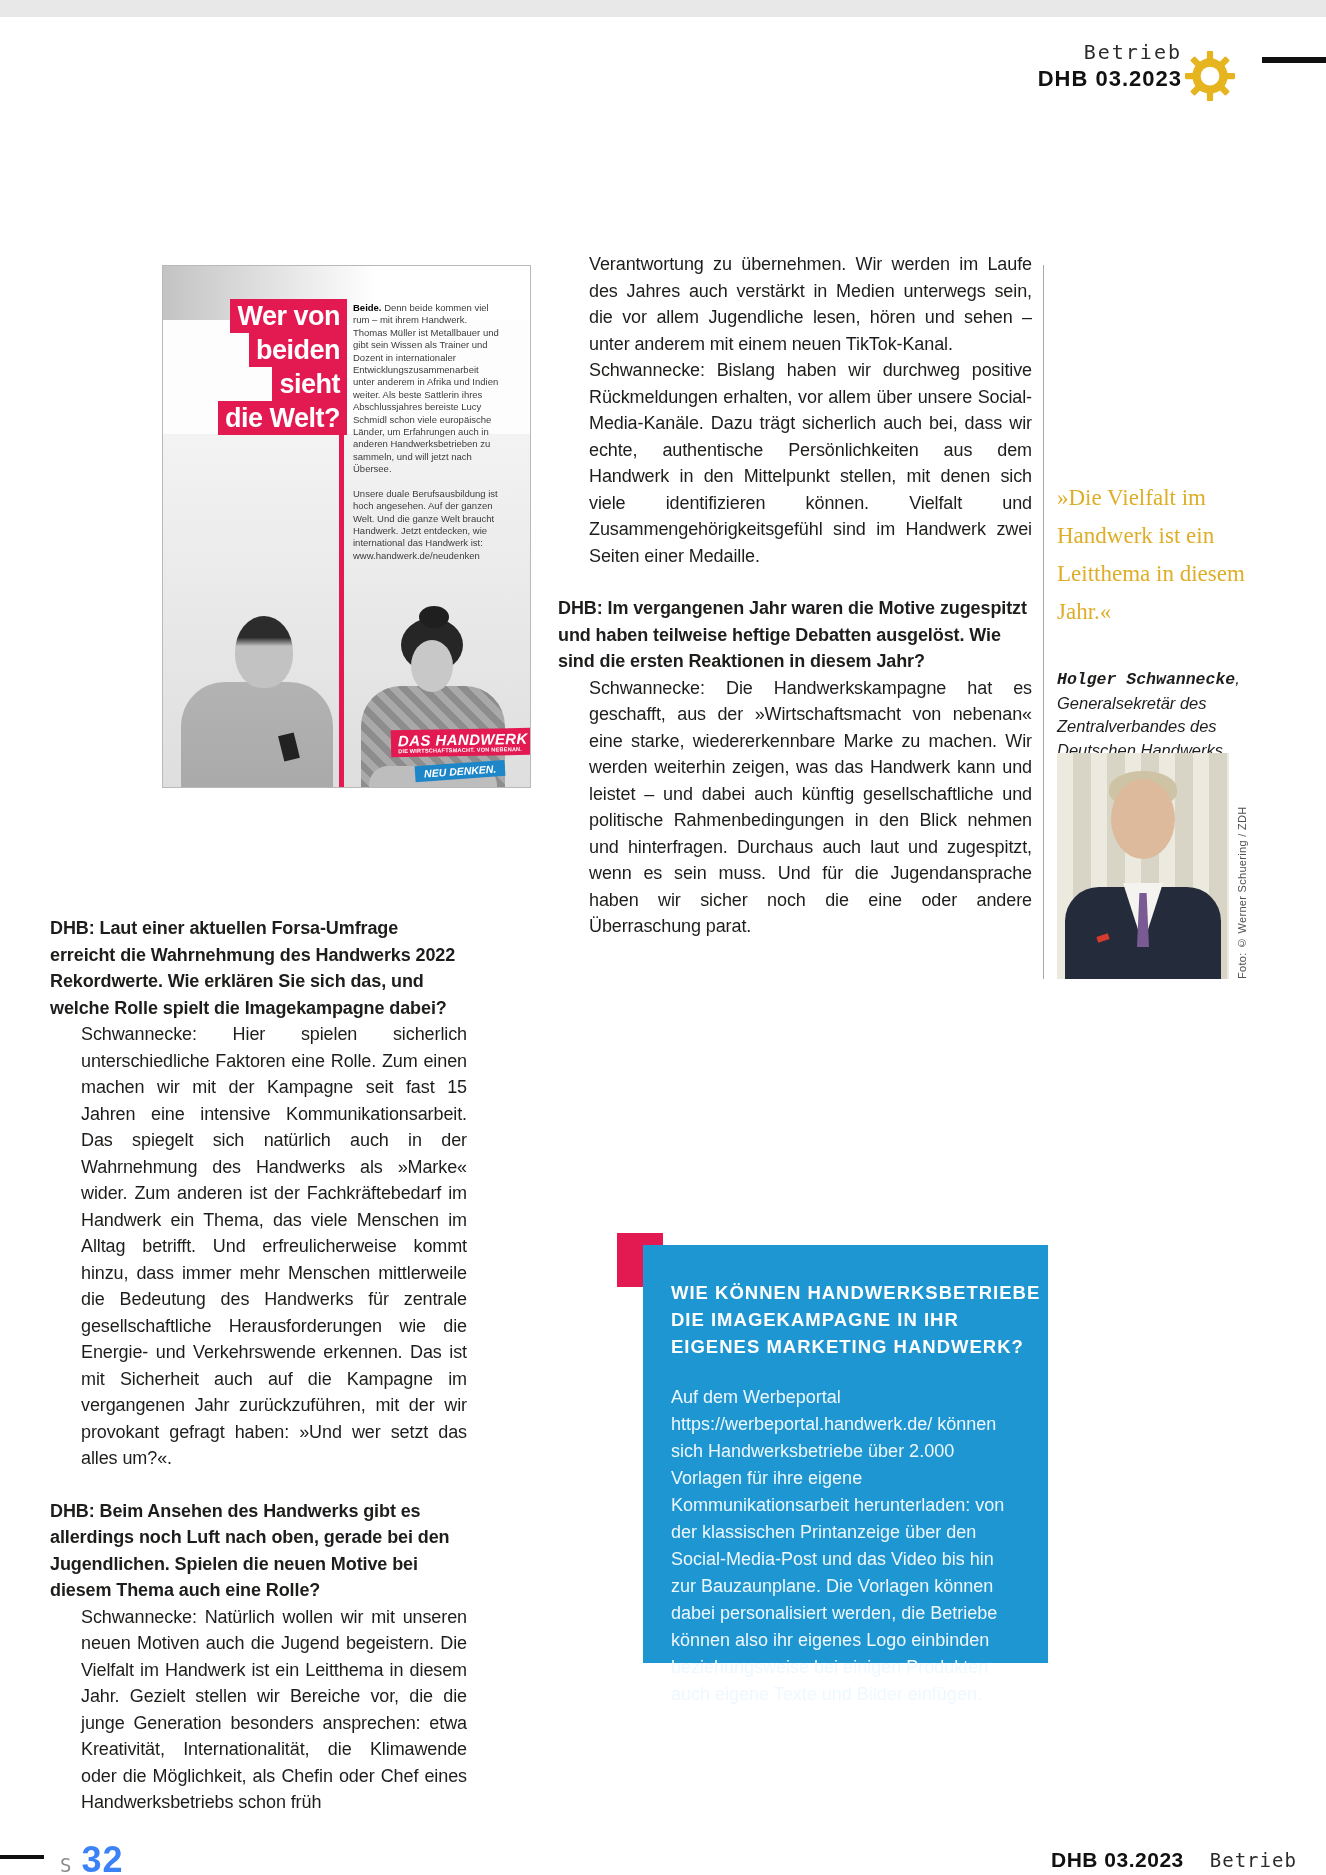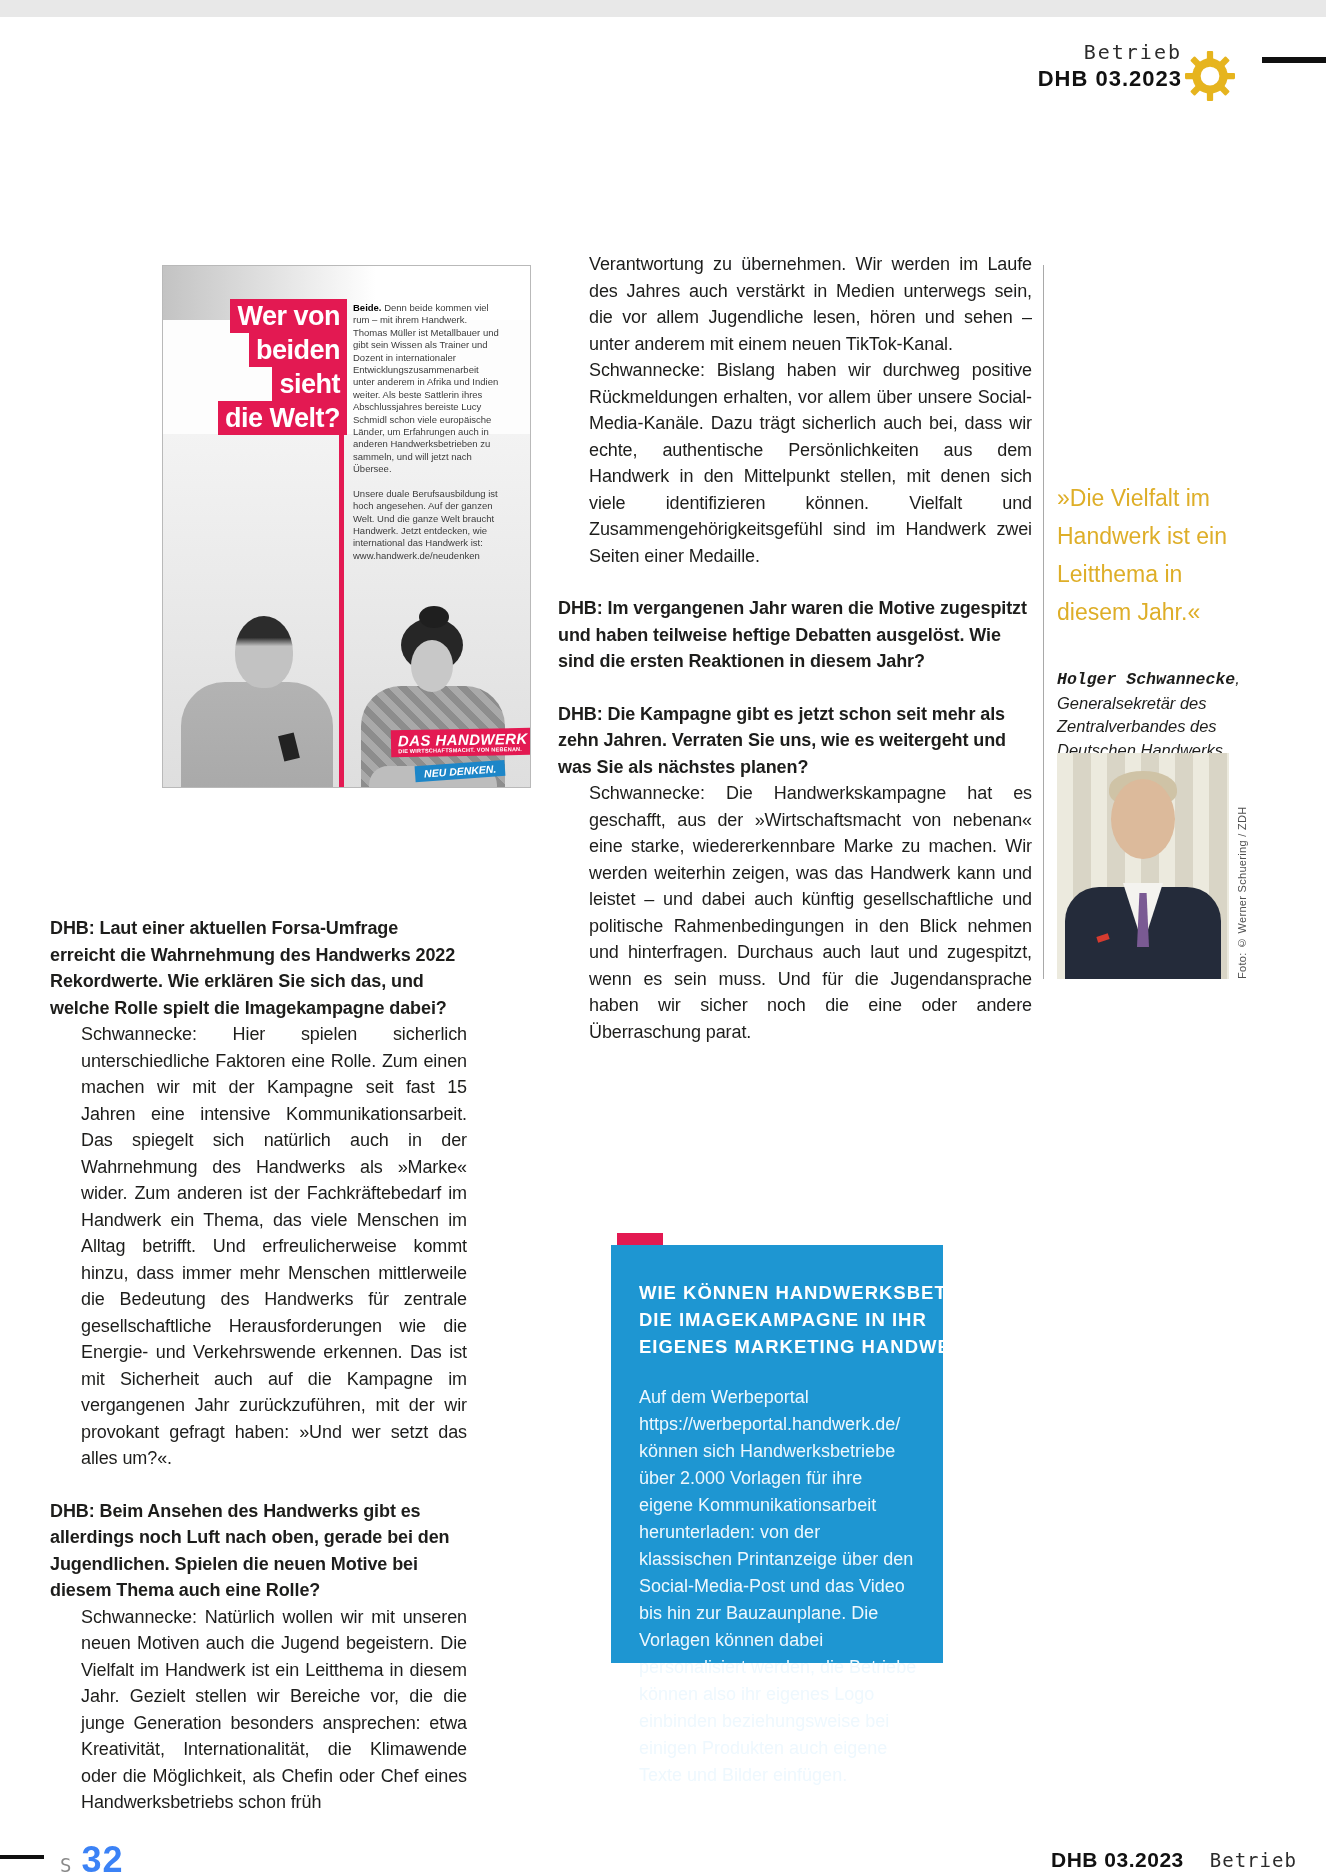--- a/index.html
+++ b/index.html
@@ -51,41 +51,41 @@
   .col{position:absolute;}
   .col-left{left:50px;top:898px;width:417px;}
   .col-mid{left:558px;top:234px;width:474px;}
   .para{margin:0;font-size:18px;line-height:26.5px;text-align:justify;letter-spacing:-0.1px;hyphens:auto;}
   .para.q{font-weight:700;margin-top:26px;text-align:left;}
   .para.q:first-child{margin-top:0;}
   .para.a{padding-left:31px;}
 
   
   .sidebar-rule{position:absolute;left:1043px;top:248px;width:1px;height:714px;background:#a9a9a9;}
-  .pull-quote{position:absolute;left:1057px;top:462px;width:198px;font-family:Liberation Sans, sans-serif;
+  .pull-quote{position:absolute;left:1057px;top:462px;width:198px;font-family:Liberation Serif, serif;
               font-size:23px;line-height:38px;color:var(--gold);}
   .attribution{position:absolute;left:1057px;top:650px;width:192px;font-style:italic;font-size:16.5px;
                line-height:23.5px;color:#1d1d1b;}
   .attribution b{font-weight:800;font-family:Liberation Mono, monospace;}
   .portrait{position:absolute;left:1057px;top:736px;width:172px;height:226px;overflow:hidden;
             background:repeating-linear-gradient(90deg,#eceade 0 16px,#d9d5c6 16px 34px);}
   .p-head{position:absolute;left:54px;top:26px;width:64px;height:80px;border-radius:50%;background:#dcba9b;}
   .p-hair{position:absolute;left:52px;top:18px;width:68px;height:36px;border-radius:50% 50% 40% 40%;background:#cfc3a6;}
   .p-suit{position:absolute;left:8px;top:134px;width:156px;height:92px;border-radius:34px 34px 0 0;background:#242b3a;}
   .p-shirt{position:absolute;left:66px;top:130px;width:40px;height:62px;background:#f4f3ef;
            clip-path:polygon(0 0,100% 0,50% 100%);}
   .p-tie{position:absolute;left:80px;top:140px;width:12px;height:54px;background:#7a5a93;
          clip-path:polygon(20% 0,80% 0,100% 100%,0 100%);}
   .p-pin{position:absolute;left:40px;top:182px;width:12px;height:6px;background:#d63b2f;transform:rotate(-18deg);}
   .photo-credit{position:absolute;left:1236px;top:736px;height:226px;writing-mode:vertical-rl;
                 transform:rotate(180deg);font-size:11px;color:#4f4f4f;letter-spacing:.3px;}
 
   
   .pink-square{position:absolute;left:617px;top:1216px;width:46px;height:54px;background:var(--magenta);}
-  .infobox{position:absolute;left:611px;top:1228px;width:332px;height:418px;background:var(--blue);
+  .infobox{position:absolute;left:643px;top:1228px;width:405px;height:418px;background:var(--blue);
            color:#fff;box-sizing:border-box;padding:34px 26px 0 28px;}
   .infobox-title div{font-size:18.5px;font-weight:800;letter-spacing:1px;line-height:27px;white-space:nowrap;}
   .infobox-body{margin-top:24px;font-size:18px;line-height:27px;color:#eef8fe;overflow-wrap:break-word;}
 
   
   .footer-rule{position:absolute;left:0;top:1838px;width:44px;height:4px;background:#101010;}
   .footer-page{position:absolute;left:60px;top:1822px;display:flex;align-items:baseline;gap:10px;}
   .footer-page .s{font-size:19px;color:#8a8a8a;font-family:"DejaVu Sans Mono",monospace;}
   .footer-page .n{font-size:36px;font-weight:800;color:#3b82f6;letter-spacing:1px;}
   .footer-right{position:absolute;left:1051px;top:1831px;display:flex;align-items:baseline;gap:26px;}
@@ -153,21 +153,20 @@
     <p class="para q">DHB: Laut einer aktuellen Forsa-Umfrage erreicht die Wahrnehmung des Handwerks 2022 Rekordwerte. Wie erklären Sie sich das, und welche Rolle spielt die Imagekampagne dabei?</p>
     <p class="para a">Schwannecke: Hier spielen sicherlich unterschiedliche Faktoren eine Rolle. Zum einen machen wir mit der Kampagne seit fast 15 Jahren eine intensive Kommunikationsarbeit. Das spiegelt sich natürlich auch in der Wahrnehmung des Handwerks als »Marke« wider. Zum anderen ist der Fachkräftebedarf im Handwerk ein Thema, das viele Menschen im Alltag betrifft. Und erfreulicherweise kommt hinzu, dass immer mehr Menschen mittlerweile die Bedeutung des Handwerks für zentrale gesellschaftliche Herausforderungen wie die Energie- und Verkehrswende erkennen. Das ist mit Sicherheit auch auf die Kampagne im vergangenen Jahr zurückzuführen, mit der wir provokant gefragt haben: »Und wer setzt das alles um?«.</p>
     <p class="para q">DHB: Beim Ansehen des Handwerks gibt es allerdings noch Luft nach oben, gerade bei den Jugendlichen. Spielen die neuen Motive bei diesem Thema auch eine Rolle?</p>
     <p class="para a">Schwannecke: Natürlich wollen wir mit unseren neuen Motiven auch die Jugend begeistern. Die Vielfalt im Handwerk ist ein Leitthema in diesem Jahr. Gezielt stellen wir Bereiche vor, die die junge Generation besonders ansprechen: etwa Kreativität, Internationalität, die Klimawende oder die Möglichkeit, als Chefin oder Chef eines Handwerksbetriebs schon früh</p>
   </div>
 
   <div class="col col-mid">
     <p class="para a">Verantwortung zu übernehmen. Wir werden im Laufe des Jahres auch verstärkt in Medien unterwegs sein, die vor allem Jugendliche lesen, hören und sehen – unter anderem mit einem neuen TikTok-Kanal.</p>
     <p class="para a">Schwannecke: Bislang haben wir durchweg positive Rückmeldungen erhalten, vor allem über unsere Social-Media-Kanäle. Dazu trägt sicherlich auch bei, dass wir echte, authentische Persönlichkeiten aus dem Handwerk in den Mittelpunkt stellen, mit denen sich viele identifizieren können. Vielfalt und Zusammengehörigkeitsgefühl sind im Handwerk zwei Seiten einer Medaille.</p>
     <p class="para q">DHB: Im vergangenen Jahr waren die Motive zugespitzt und haben teilweise heftige Debatten ausgelöst. Wie sind die ersten Reaktionen in diesem Jahr?</p>
-    <p class="para q">DHB: Die Kampagne gibt es jetzt schon seit mehr als zehn Jahren. Verraten Sie uns, wie es weitergeht und was Sie als nächstes planen?</p>
     <p class="para a">Schwannecke: Die Handwerkskampagne hat es geschafft, aus der »Wirtschaftsmacht von nebenan« eine starke, wiedererkennbare Marke zu machen. Wir werden weiterhin zeigen, was das Handwerk kann und leistet – und dabei auch künftig gesellschaftliche und politische Rahmenbedingungen in den Blick nehmen und hinterfragen. Durchaus auch laut und zugespitzt, wenn es sein muss. Und für die Jugendansprache haben wir sicher noch die eine oder andere Überraschung parat.</p>
   </div>
 
   <div class="sidebar-rule"></div>
   <div class="pull-quote">»Die Vielfalt im Handwerk ist ein Leitthema in diesem Jahr.«</div>
   <div class="attribution">
     <b>Holger Schwannecke</b><span>, Generalsekretär des Zentralverbandes des Deutschen Handwerks (ZDH)</span>
   </div>
   <div class="portrait">
     <div class="p-hair"></div>

